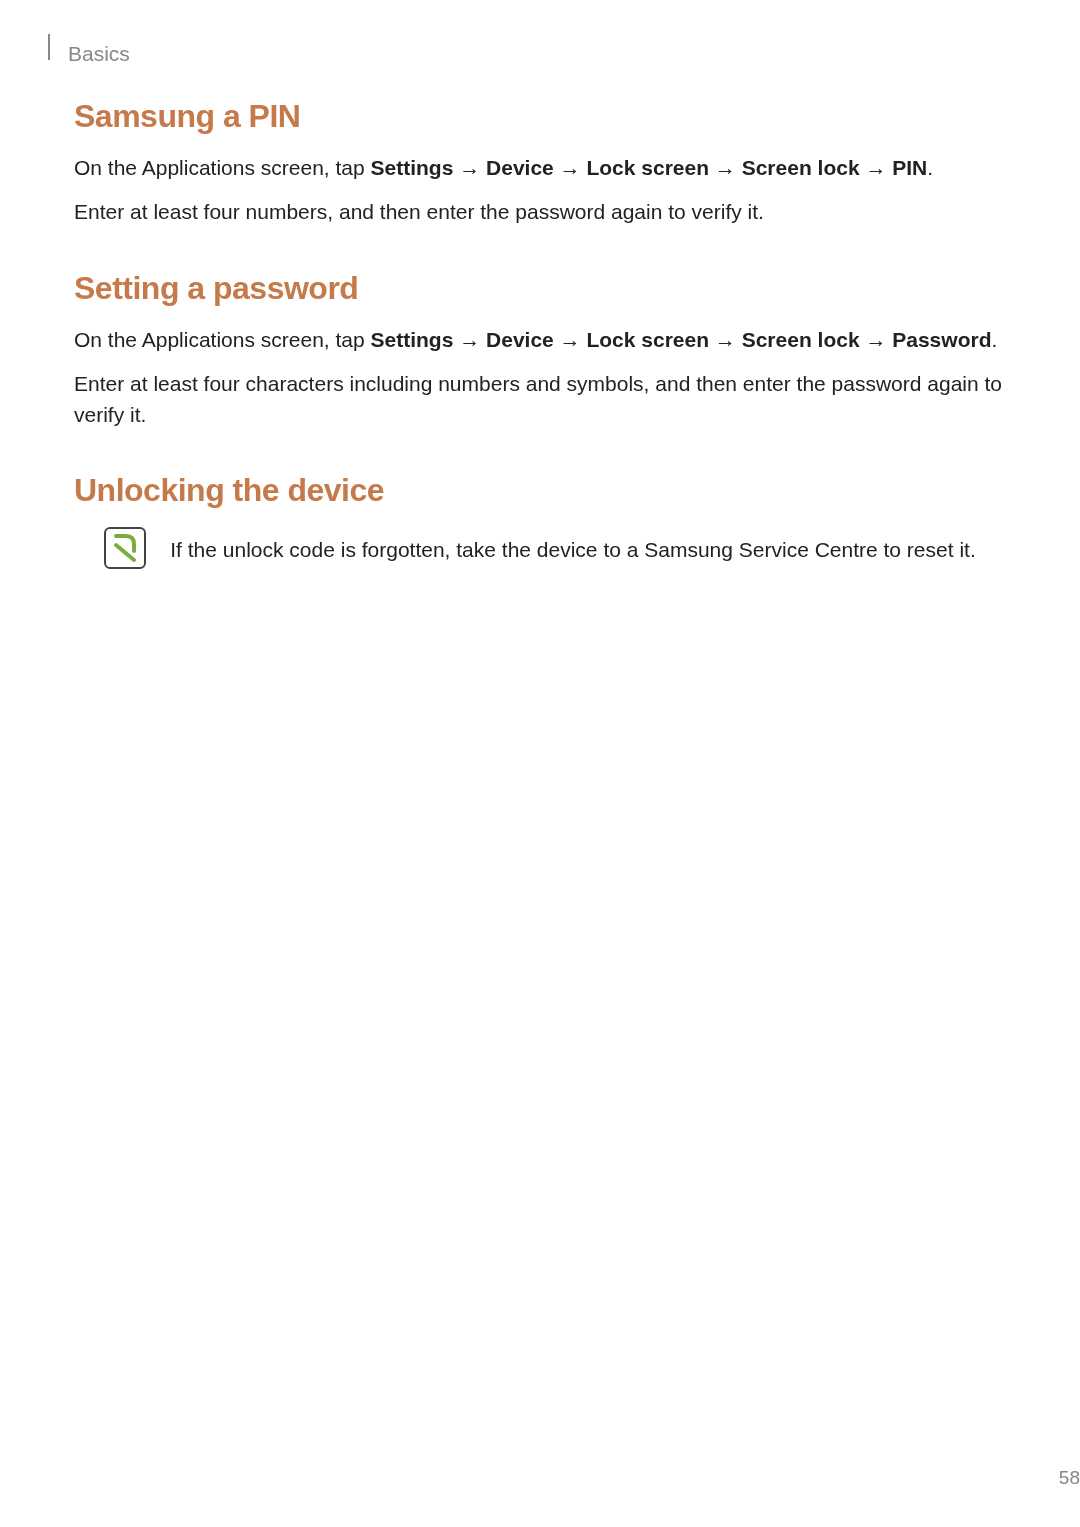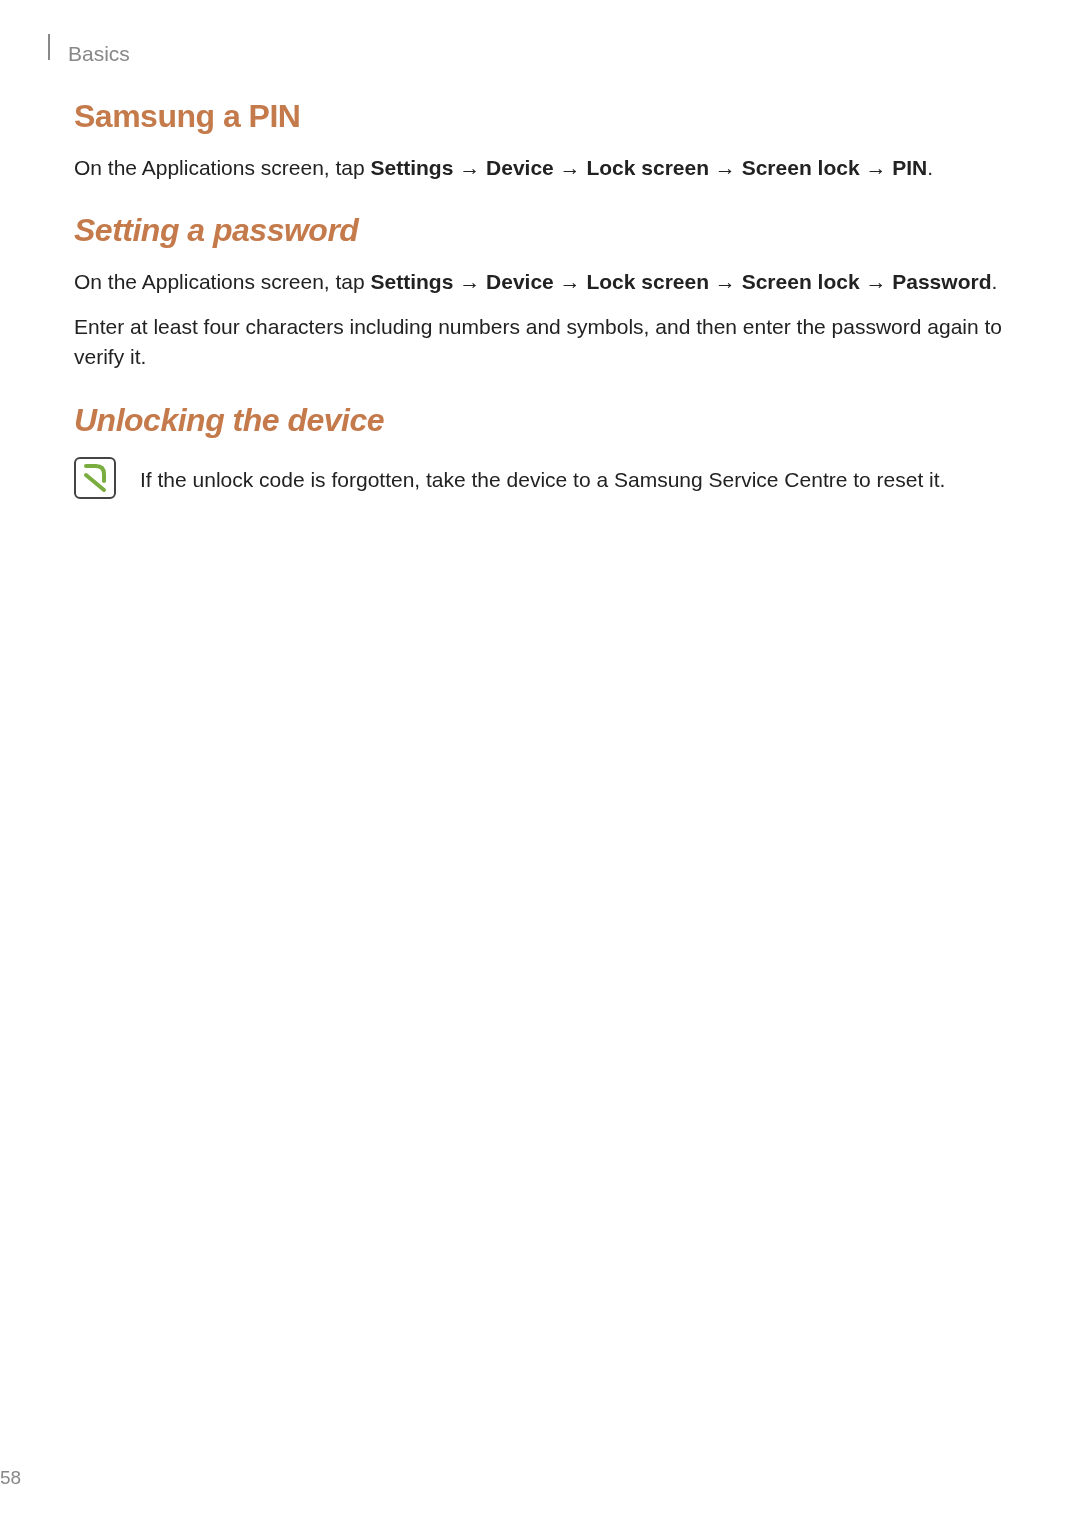--- a/index.html
+++ b/index.html
@@ -52,27 +52,27 @@
       line-height: 1.45;
       color: #222;
       margin-bottom: 14px;
       font-weight: 400;
     }
     .bold {
       font-weight: 700;
       text-align: right;
     }
     .section-gap {
-      margin-top: 29px;
-      font-style: italic;
+      margin-top: 42px;
     }
     .note-row {
       display: flex;
       align-items: flex-start;
       margin-top: 18px;
+      justify-content: center;
     }
     .note-icon {
       flex: 0 0 auto;
       width: 42px;
       height: 42px;
       border: 2px solid #444;
       border-radius: 6px;
       display: flex;
       align-items: center;
       justify-content: center;
@@ -87,39 +87,40 @@
       font-size: 21px;
       line-height: 1.45;
       color: #222;
       padding-top: 8px;
     }
     .page-number {
       position: absolute;
       bottom: 38px;
       left: 0;
       right: 0;
-      text-align: left;
+      text-align: right;
       color: #888;
       font-size: 19px;
     }
   </style>
 </head>
 <body>
 
 <div class="header-area">
   <div class="header-bar"></div>
   <div class="header-label">Basics</div>
 </div>
 
 <div class="content">
 
   <h2 class="section-heading">Samsung a PIN</h2>
   <p class="body-text">
     <span>On the Applications screen, tap </span><span class="bold">Settings</span><span> → </span><span class="bold">Device</span><span> → </span><span class="bold">Lock screen</span><span> → </span><span class="bold">Screen lock</span><span> → </span><span class="bold">PIN</span><span>.</span>
   </p>
+  <p class="body-text">Enter at least four numbers, and then enter the password again to verify it.</p>
 
   <h2 class="section-heading section-gap">Setting a password</h2>
   <p class="body-text">
     <span>On the Applications screen, tap </span><span class="bold">Settings</span><span> → </span><span class="bold">Device</span><span> → </span><span class="bold">Lock screen</span><span> → </span><span class="bold">Screen lock</span><span> → </span><span class="bold">Password</span><span>.</span>
   </p>
   <p class="body-text">Enter at least four characters including numbers and symbols, and then enter the password again to verify it.</p>
 
   <h2 class="section-heading section-gap">Unlocking the device</h2>
 
   <div class="note-row">

